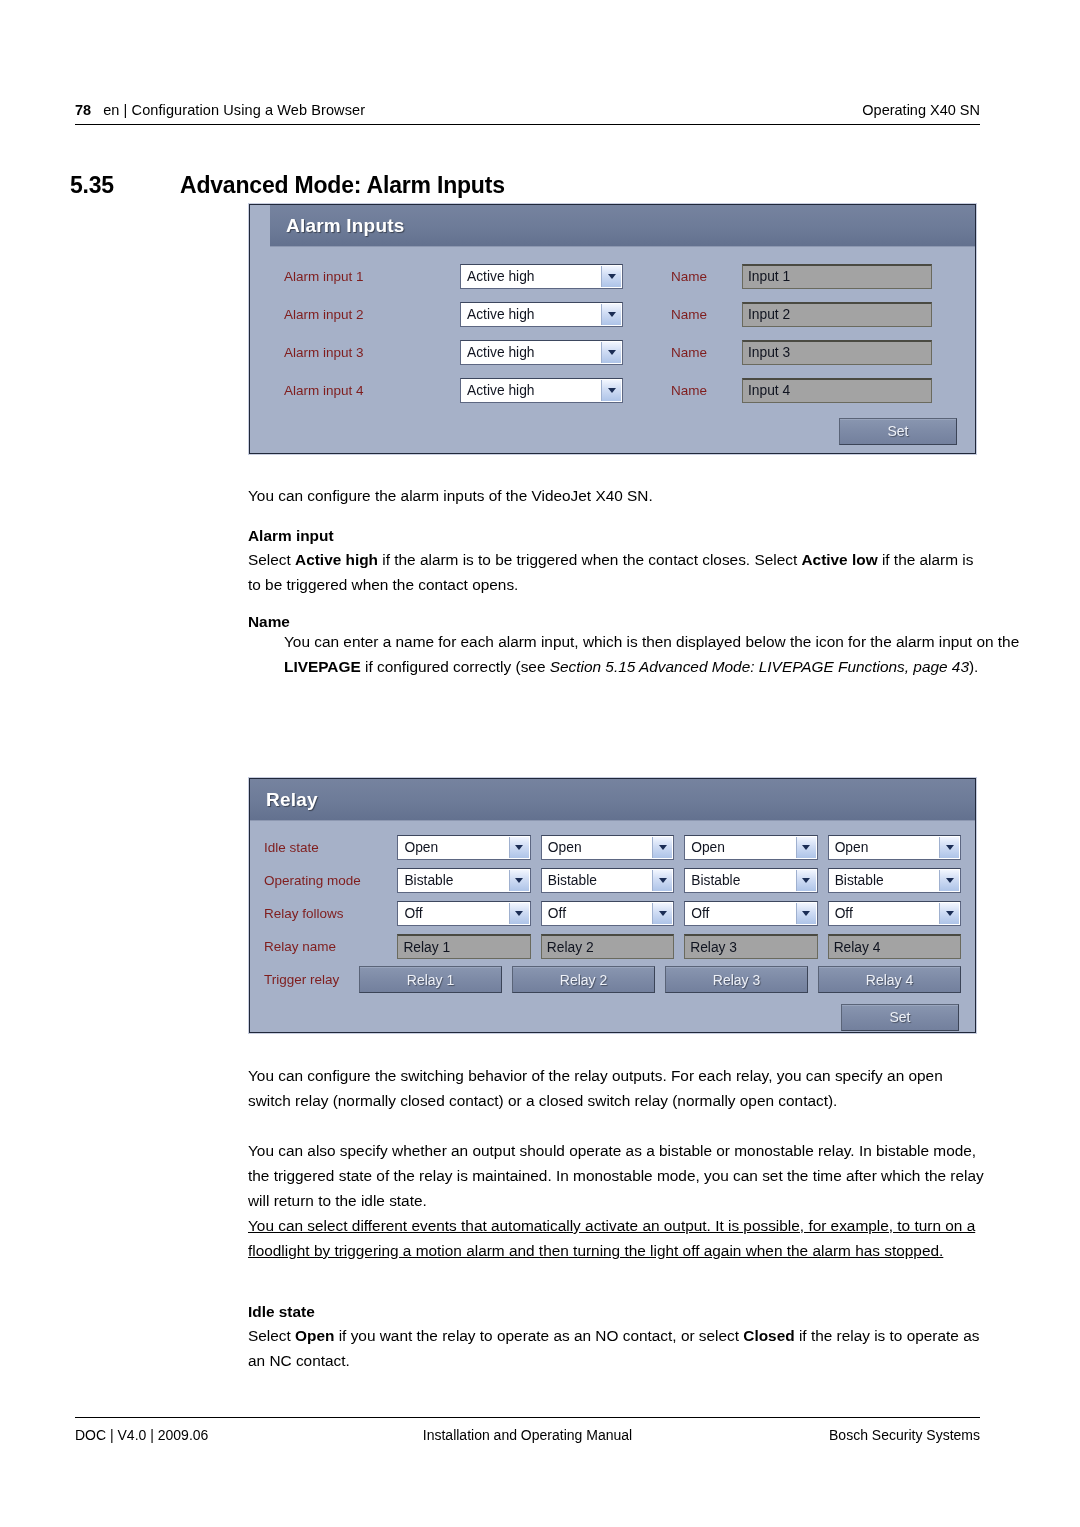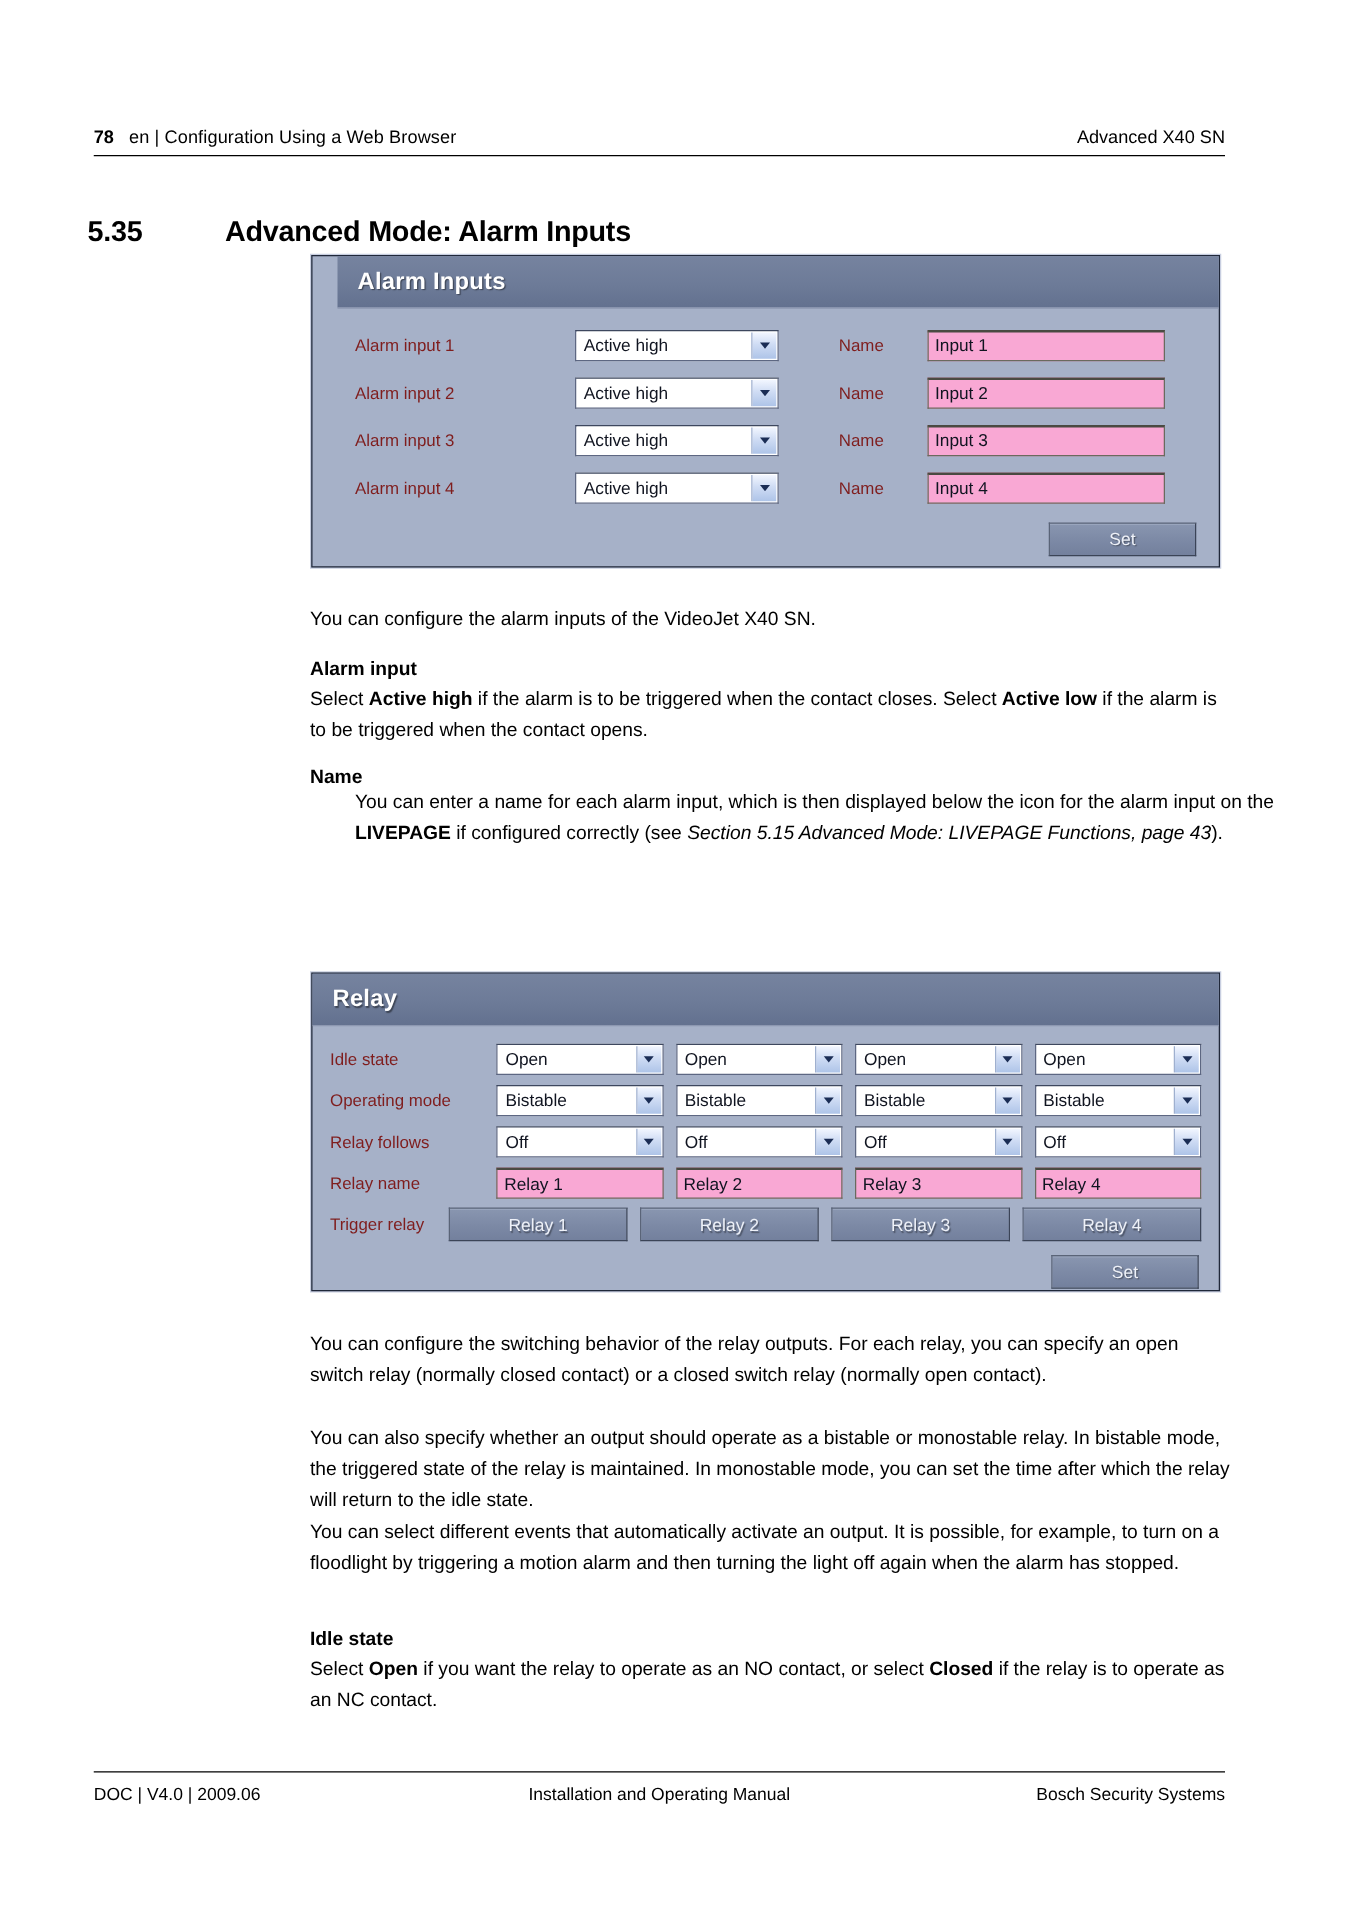--- a/index.html
+++ b/index.html
@@ -100,21 +100,21 @@
     display:flex; align-items:center; justify-content:center;
   }
   .sel .arrow-btn span {
     display:block; width:0; height:0;
     border-left:4px solid transparent;
     border-right:4px solid transparent;
     border-top:5px solid #1b2d55;
   }
   .txt {
     height:25px;
-    background:#f9a8d4;
+    background:#a3a3a3;
     border:1px solid #6a6a5e;
     border-top:2px solid #4a4a42;
     display:flex; align-items:center;
     font-size:13.8px; color:#101420;
     padding-left:5px;
     overflow:hidden;
   }
   .btn {
     height:27px;
     background:linear-gradient(180deg,#8996b0 0%, #7d8aa6 50%, #73809d 100%);
@@ -160,21 +160,21 @@
   .footer .f-r { width:33%; text-align:right; }
 </style>
 </head>
 <body>
 
 <div class="page">
 
   <div class="runhead">
     <span class="pagenum">78</span>
     <span class="crumb">en | Configuration Using a Web Browser</span>
-    <span class="prod">Advanced X40 SN</span>
+    <span class="prod">Operating X40 SN</span>
   </div>
   <div class="rule-top"></div>
 
   <div class="sec" id="sec-535">
     <span class="num">5.35</span>
     <span class="ttl">Advanced Mode: Alarm Inputs</span>
   </div>
 
   <div class="panel" id="alarm-panel">
     <div class="panel-title">Alarm Inputs</div>
@@ -408,21 +408,21 @@
 
       <div class="setrow">
         <div class="btn btn-set">Set</div>
       </div>
 
     </div>
   </div>
 
   <div class="tx" style="top:1064px;">You can configure the switching behavior of the relay outputs. For each relay, you can specify an open switch relay (normally closed contact) or a closed switch relay (normally open contact).</div>
   <div class="tx" style="top:1139px;">You can also specify whether an output should operate as a bistable or monostable relay. In bistable mode, the triggered state of the relay is maintained. In monostable mode, you can set the time after which the relay will return to the idle state.</div>
-  <div class="tx" style="top:1214px;">You can select different events that automatically activate an output. It is possible, for example, to turn on a floodlight by triggering a motion alarm and then turning the light off again when the alarm has stopped.</div>
+  <div class="tx" style="top:1214px;text-decoration:underline;">You can select different events that automatically activate an output. It is possible, for example, to turn on a floodlight by triggering a motion alarm and then turning the light off again when the alarm has stopped.</div>
 
   <div class="sub" style="top:1300px;">Idle state</div>
 
   <div class="tx" style="top:1324px;"><span>Select </span><b>Open</b><span> if you want the relay to operate as an NO contact, or select </span><b>Closed</b><span> if the relay is to operate as an NC contact.</span></div>
 
   <div class="rule-bot"></div>
   <div class="footer">
     <span class="f-l">DOC | V4.0 | 2009.06</span>
     <span class="f-c">Installation and Operating Manual</span>
     <span class="f-r">Bosch Security Systems</span>

